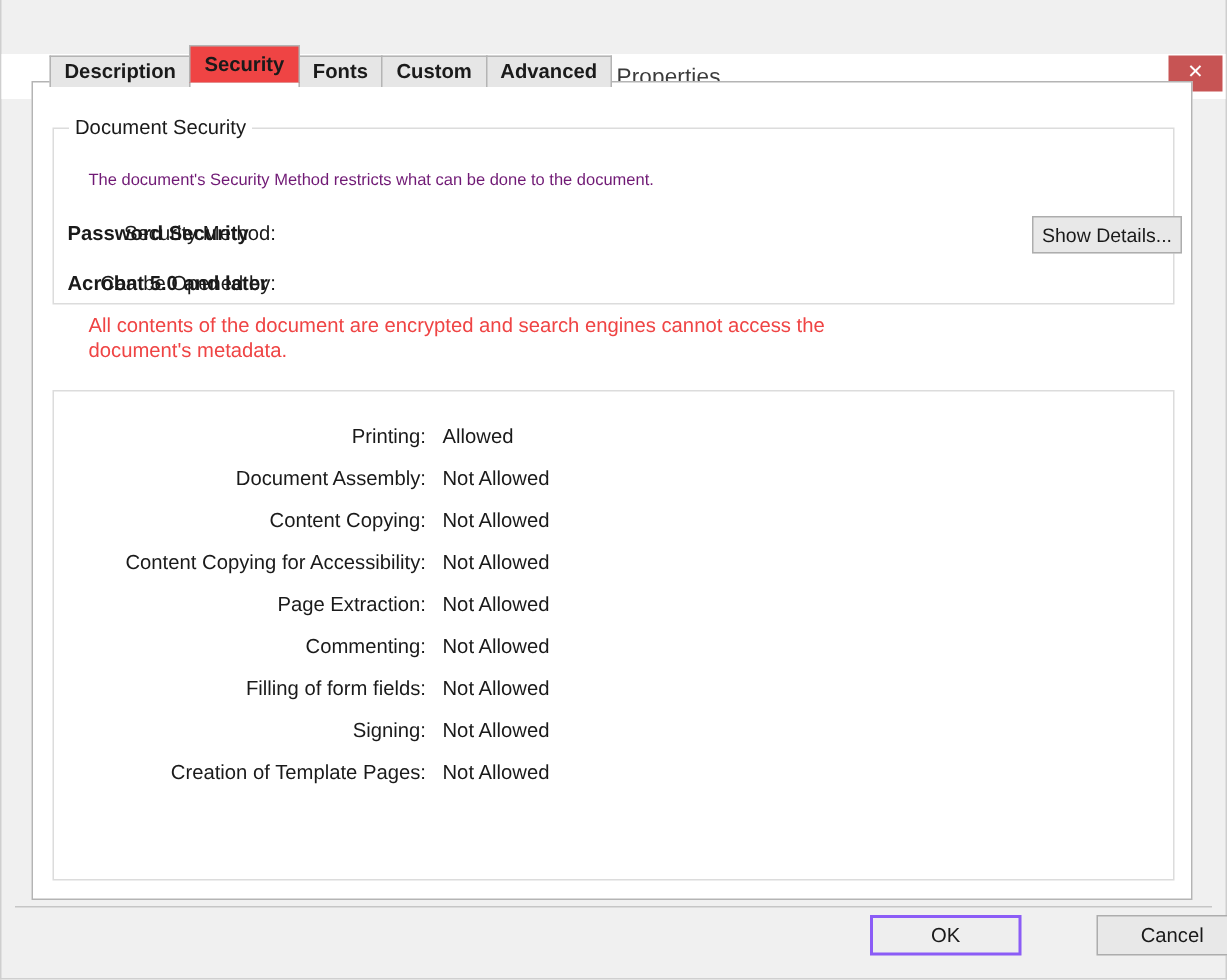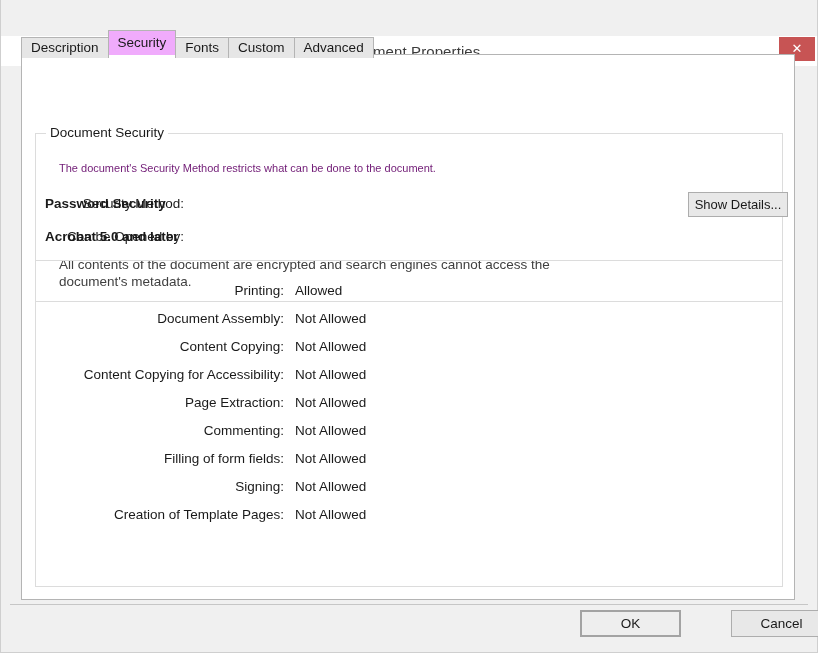--- a/index.html
+++ b/index.html
@@ -57,44 +57,45 @@
     font-family: "DejaVu Sans", sans-serif;
   }
   
   .tab-area {
     position: absolute;
     left: 20px; top: 31px;
     width: 776px; height: 570px;
   }
   .tabstrip {
     position: absolute;
-    left: 0; top: 0;
+    left: 12px; top: 0;
     height: 24px;
     width: 776px;
     display: flex;
     align-items: flex-end;
     z-index: 3;
+    font-weight: bold;
   }
   .tab {
     height: 21px;
     line-height: 20px;
     padding: 0 9px;
     font-size: 13.5px;
     color: #1a1a1a;
     background: #e6e6e6;
     border: 1px solid #b4b4b4;
     border-bottom: none;
     margin-right: -1px;
     cursor: pointer;
     white-space: nowrap;
     position: relative;
     top: 3px;
   }
   .tab.selected {
-    background: #f0abfc;
+    background: #ef4444;
     height: 25px;
     line-height: 23px;
     top: 0px;
     border-color: #b4b4b4;
     z-index: 5;
     margin-top: 17px;
   }
   
   .tabpanel {
     position: absolute;
@@ -113,21 +114,21 @@
     position: absolute;
     top: -9px; left: 10px;
     background: #ffffff;
     padding: 0 4px;
     font-size: 13.5px;
     color: #1a1a1a;
     white-space: nowrap;
   }
   #group-security {
     left: 13px; top: 30px;
-    width: 748px; height: 169px; margin-top: 48px;
+    width: 748px; height: 118px;
   }
   #group-restrictions {
     left: 13px; top: 205px;
     width: 748px; height: 327px;
   }
   
   .intro-text {
     position: absolute;
     left: 23px; top: 28px;
     font-size: 11px;
@@ -152,21 +153,21 @@
     white-space: nowrap;
     font-weight: bold;
   }
   #srow-method { left: 0px; top: 62px; width: 148px; }
   #srow-opened { left: 0px; top: 95px; width: 148px; }
   .encrypt-note {
     position: absolute;
     left: 23px; top: 122px;
     width: 540px;
     font-size: 13.5px;
-    color: #404040;
+    color: #ef4444;
     line-height: 17px;
   }
   .show-details-button {
     position: absolute;
     left: 652px; top: 58px;
     width: 100px; height: 25px;
     background: #e8e8e8;
     border: 1px solid #adadad;
     font-family: Liberation Sans, sans-serif;
     font-size: 13px;
@@ -204,21 +205,21 @@
     background: #e8e8e8;
     border: 1px solid #adadad;
     font-family: "Liberation Sans", "DejaVu Sans", sans-serif;
     font-size: 13.5px;
     color: #1a1a1a;
     cursor: pointer;
     padding: 0;
   }
   #ok-button {
     left: 570px;
-    border: 2px solid #a3a3a3;
+    border: 2px solid #8b5cf6;
     background: #eeeeee;
   }
   #cancel-button {
     left: 721px;
   }
   .hsep {
     position: absolute;
     left: 9px; top: 604px;
     width: 798px; height: 1px;
     background: #c6c6c6;

